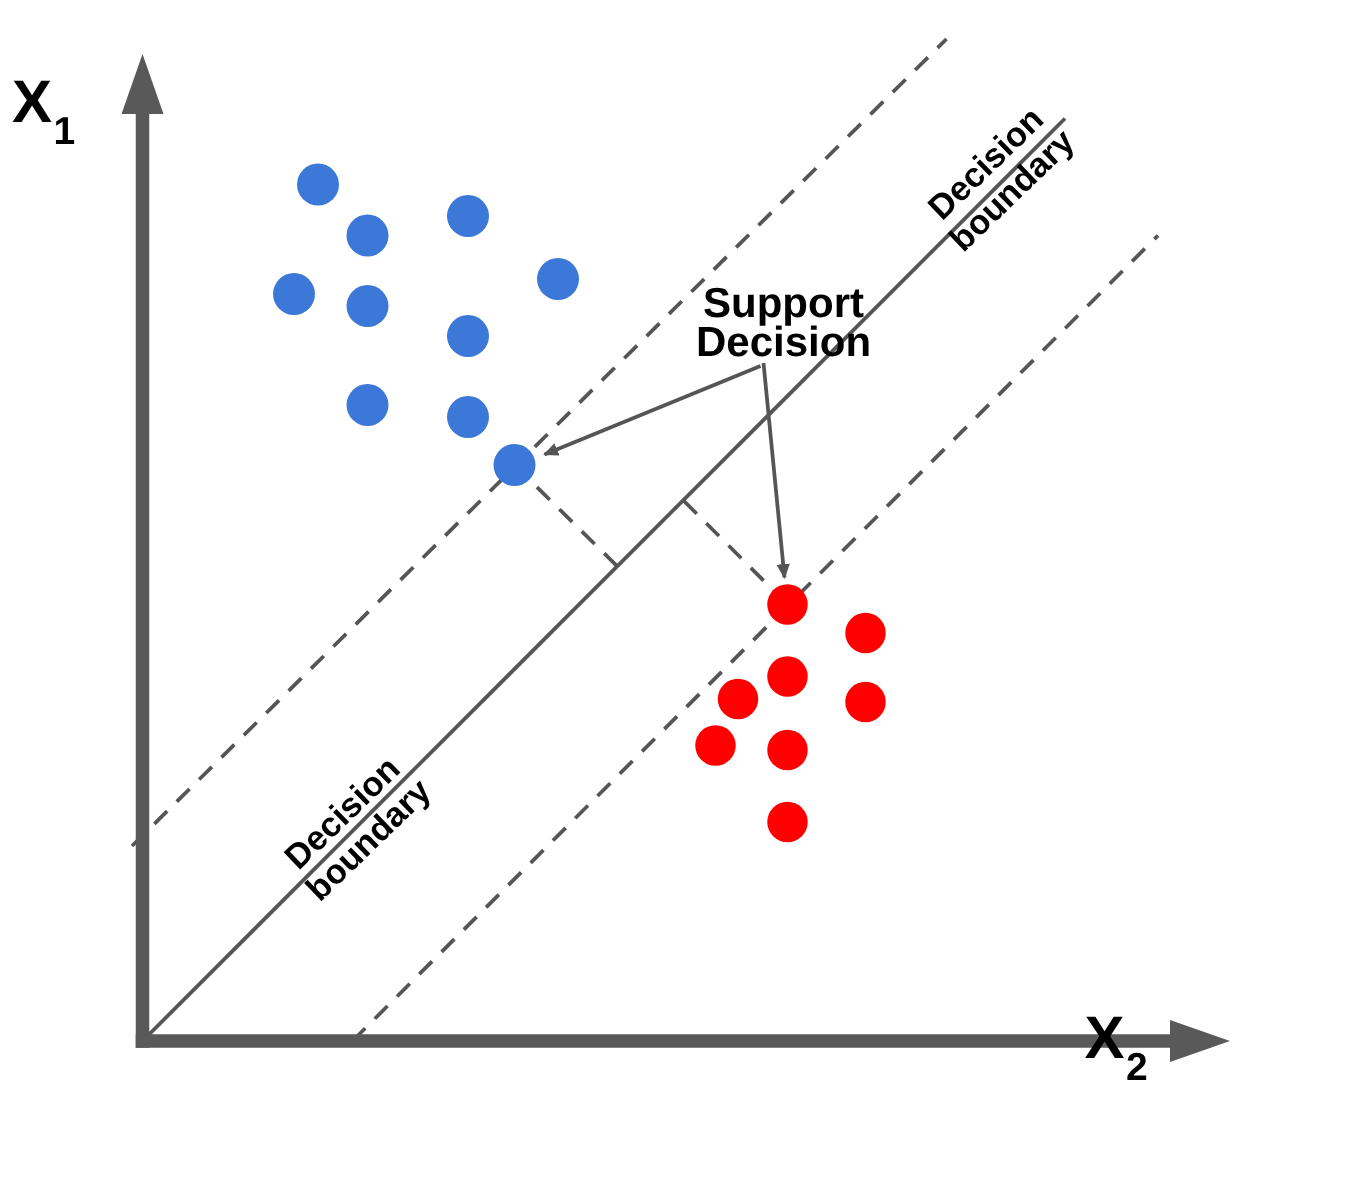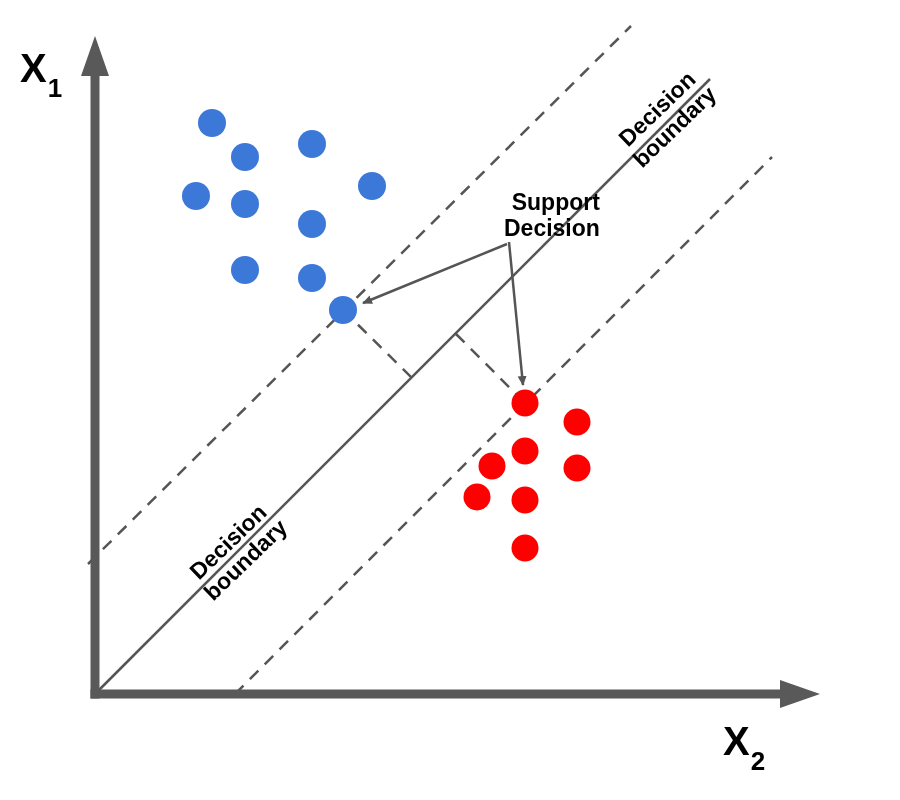--- a/index.html
+++ b/index.html
@@ -13,21 +13,21 @@
   svg.diagram{position:absolute;left:0;top:0;}
   .lbl{
     position:absolute;
     color:#000;
     font-weight:700;
     white-space:nowrap;
     user-select:none;
   }
   .axis-label{font-size:40px;line-height:1;}
   .axis-label sub{font-size:26px;line-height:0;position:relative;top:6px;left:1px;font-weight:700;}
-  .sv-label{font-size:23px;line-height:26px;text-align:right;margin-left:40px;}
+  .sv-label{font-size:28px;line-height:26px;text-align:center;}
   .db-label{
     font-size:23px;line-height:25px;text-align:center;
     transform:translate(-50%,-50%) rotate(-44deg);
     transform-origin:center center;
   }
 </style>
 </head>
 <body>
 
 <div class="stage">
@@ -70,25 +70,25 @@
         <circle cx="577" cy="422" r="13.5" fill="#FF0000"></circle>
         <circle cx="525" cy="451" r="13.5" fill="#FF0000"></circle>
         <circle cx="492" cy="466" r="13.5" fill="#FF0000"></circle>
         <circle cx="577" cy="468" r="13.5" fill="#FF0000"></circle>
         <circle cx="477" cy="497" r="13.5" fill="#FF0000"></circle>
         <circle cx="525" cy="500" r="13.5" fill="#FF0000"></circle>
         <circle cx="525" cy="548" r="13.5" fill="#FF0000"></circle>
       </g>
   </svg>
 
-  <div class="lbl axis-label" style="left:20px;top:48px;">
+  <div class="lbl axis-label" style="left:8px;top:48px;">
     <span>X</span><sub>1</sub>
   </div>
 
-  <div class="lbl axis-label" style="left:723px;top:721px;">
+  <div class="lbl axis-label" style="left:723px;top:672px;">
     <span>X</span><sub>2</sub>
   </div>
 
   <div class="lbl sv-label" id="sv-label" style="left:464px;top:189px;">
     <div>Support</div>
     <div>Decision</div>
   </div>
 
   <div class="lbl db-label" id="db-upper" style="left:666px;top:118px;">
     <div>Decision</div>

